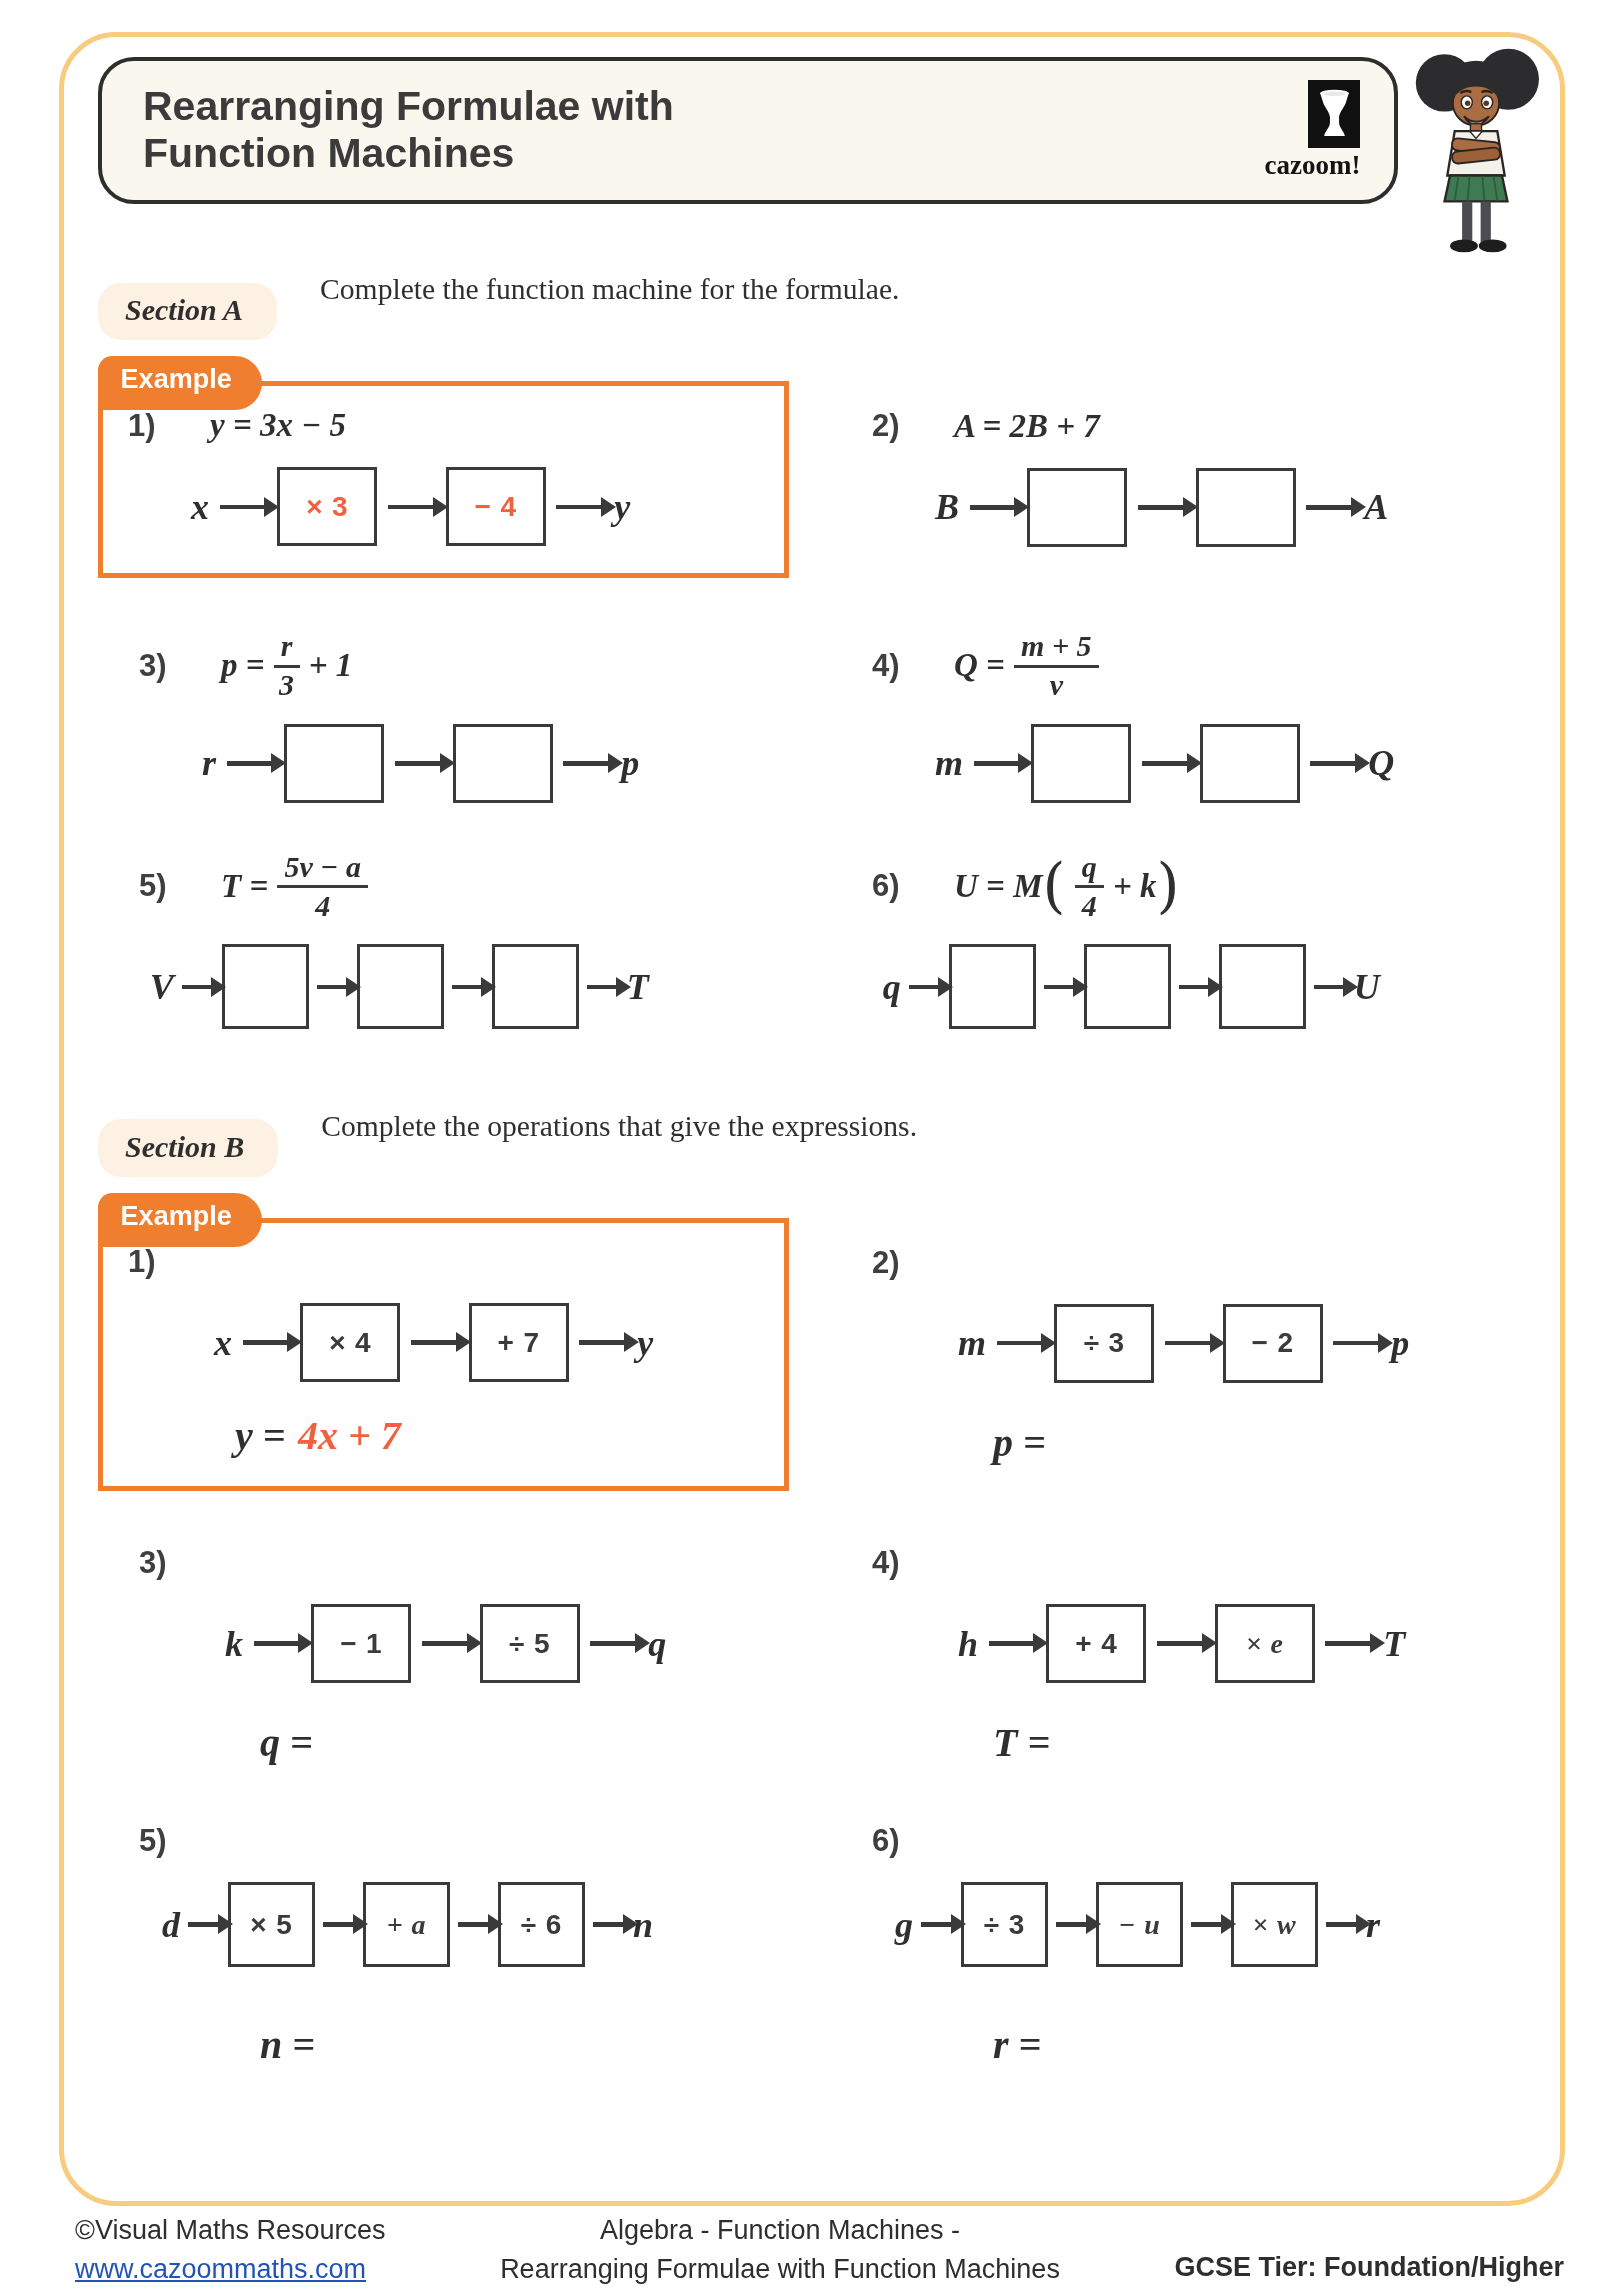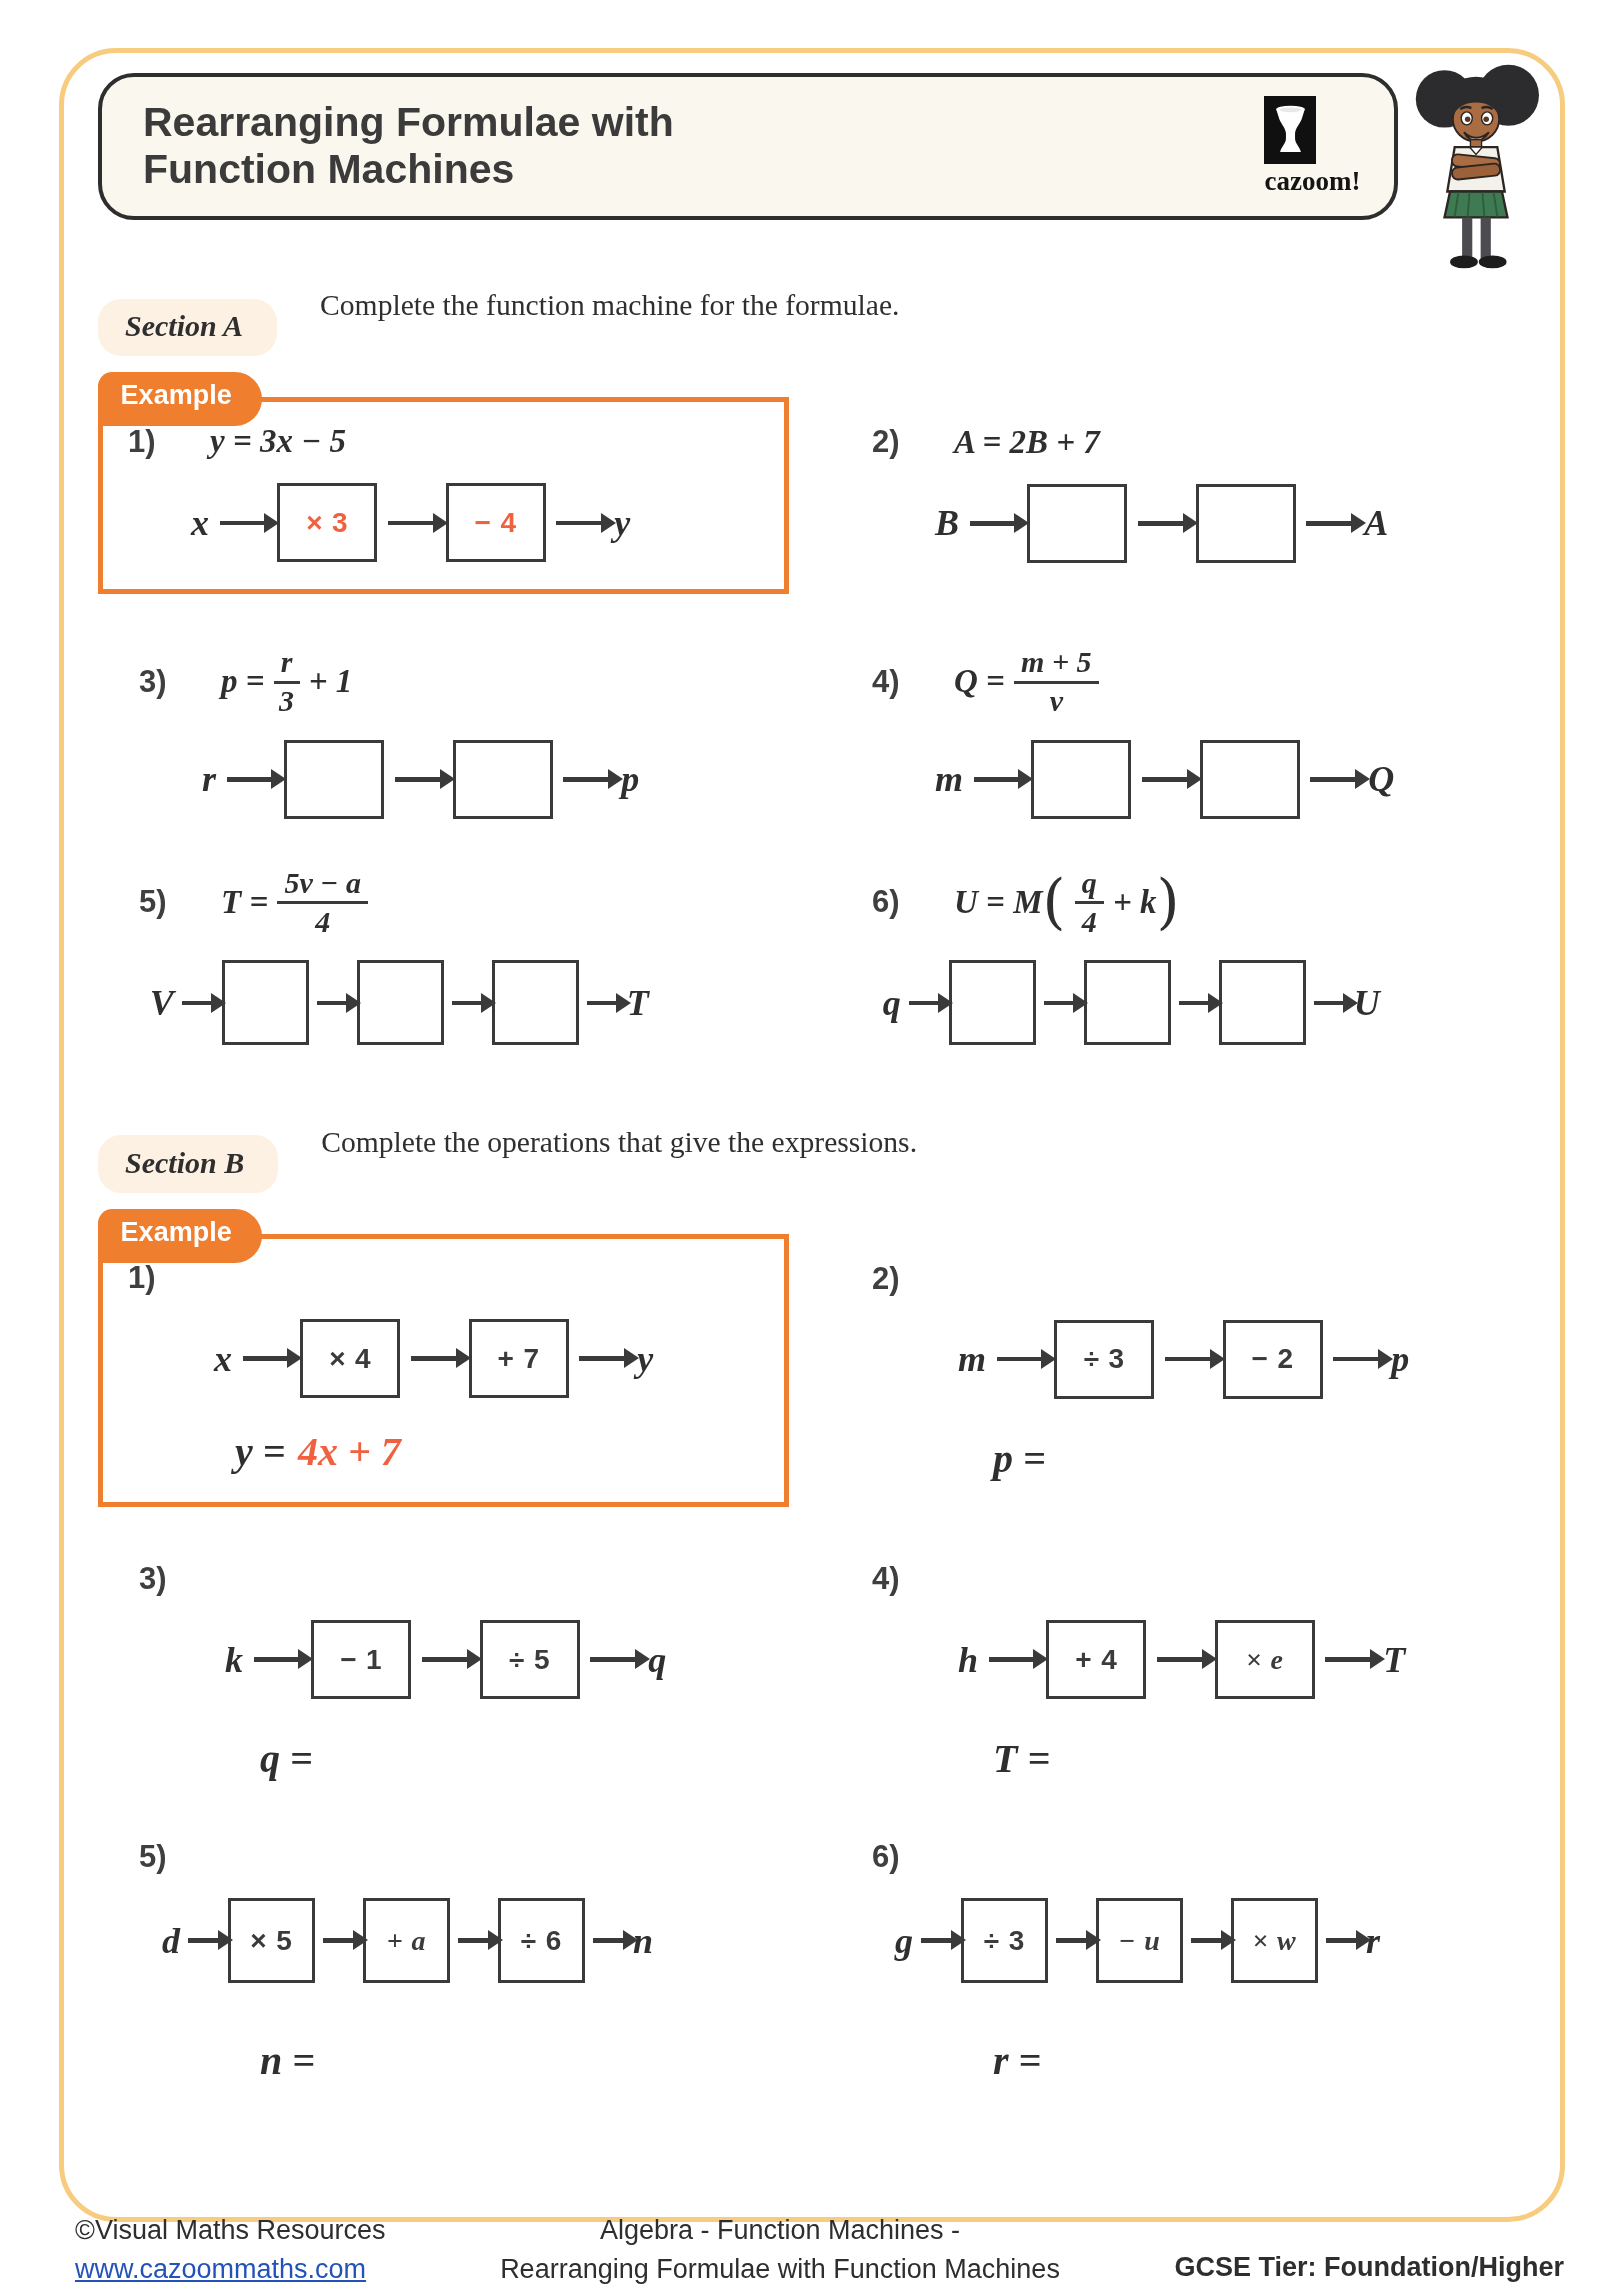--- a/index.html
+++ b/index.html
@@ -1,26 +1,26 @@
 <!DOCTYPE html>
 <html style="--accent-orange: #EF7E2E; --answer-orange: #F0613F; --frame-yellow: #F7CC7F; --link-blue: #2353B8; --ink: #3B3B3B;font-size:14.3px"><head>
 <meta charset="utf-8">
 <style>
   html,body{margin:0;padding:0;background:#ffffff;}
   .page{position:relative;width:1621px;height:2293px;background:#ffffff;overflow:hidden;
         font-family:"Liberation Sans",sans-serif;color:var(--ink,#3b3b3b);}
-  .frame{position:absolute;left:59px;top:48px;width:1506px;height:2174px;box-sizing:border-box;
+  .frame{position:absolute;left:59px;top:32px;width:1506px;height:2174px;box-sizing:border-box;
          border:5.4px solid var(--frame-yellow,#F7CC7F);border-radius:57px;padding:19.7px 27px 0 34px;}
 
   
   .header-row{position:relative;}
   .title-card{width:1300px;height:147px;box-sizing:border-box;border:4.5px solid #2e2e2e;border-radius:36px;
               background:#faf7ee;padding:16px 30px 16px 41px;display:flex;align-items:center;justify-content:space-between;}
   .title{font-size:41px;font-weight:bold;line-height:1.16;color:#3b3b3b;}
-  .logo{display:flex;flex-direction:column;align-items:flex-start;margin-right:3.6px;}
+  .logo{display:flex;flex-direction:column;align-items:flex-end;margin-right:3.6px;}
   .logo-square{width:52px;height:68px;background:#101010;display:flex;align-items:center;justify-content:center;}
   .logo-word{font-family:"Liberation Serif",serif;font-weight:bold;font-size:27px;color:#141414;margin-top:1.8px;}
   .character{position:absolute;top:-12.5px;right:-14.3px;width:142px;height:213px;}
 
   
   .section-head{display:flex;align-items:center;margin-top:36px;}
   .section-pill{background:#fcf1e3;border-radius:23px;padding:10.7px 34px 12.5px 27px;
                 font-family:"Liberation Serif",serif;font-style:italic;font-weight:bold;font-size:30px;color:#2f2f2f;margin-top:43px;}
   .instruction{font-family:"Liberation Serif",serif;font-size:29.6px;margin-left:43px;color:#2f2f2f;}
 

